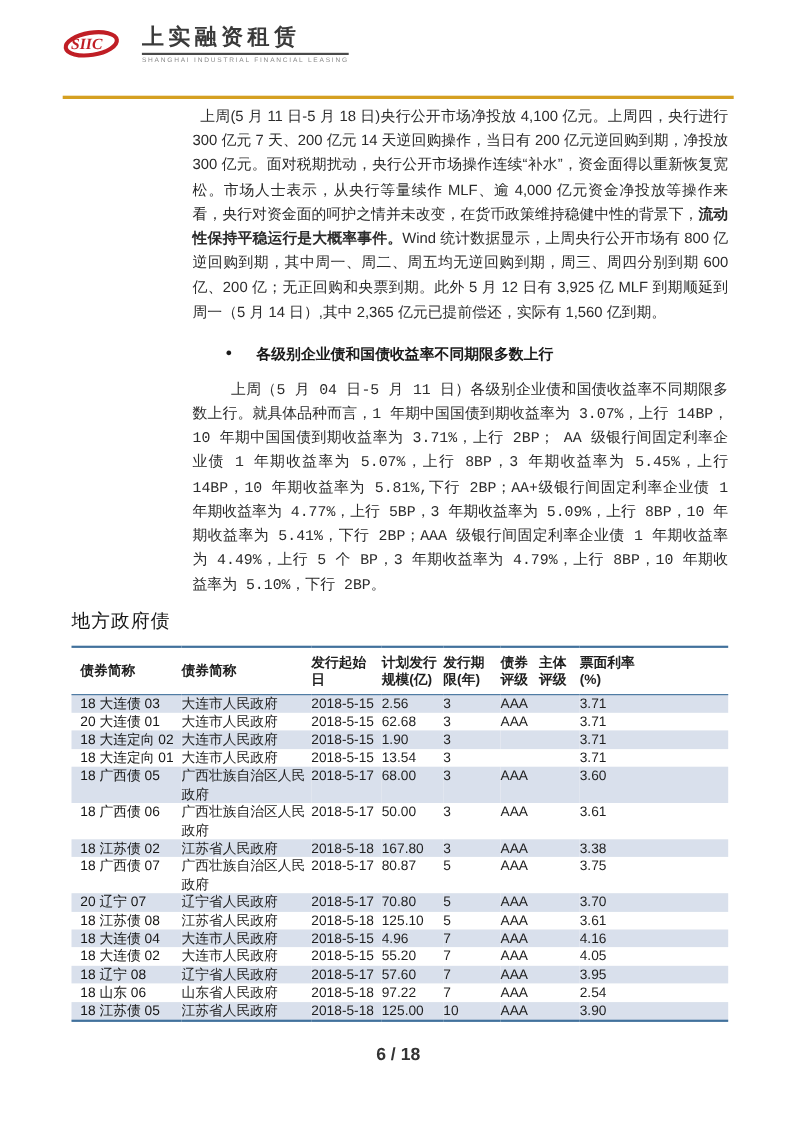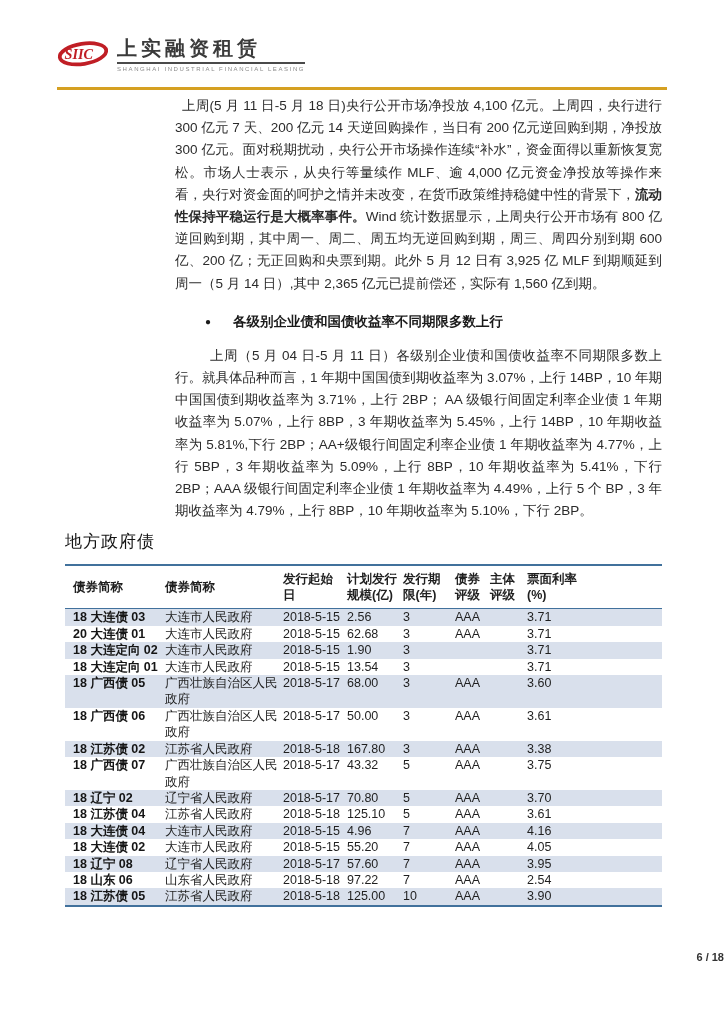--- a/index.html
+++ b/index.html
@@ -2,36 +2,36 @@
 <html><head>
 <meta charset="utf-8">
 <style>
   html,body{margin:0;padding:0;background:#e9e9e9;}
   .page{
     width:724px;height:1023px;position:relative;background:#ffffff;
     font-family:"Liberation Sans","DejaVu Sans",sans-serif;color:#262626;
     margin:0 auto;overflow:hidden;box-shadow:0 0 4px rgba(0,0,0,.25);
   }
   
-  .logo-row{position:absolute;left:57px;top:36px;display:flex;align-items:flex-start;gap:8px;}
+  .logo-row{position:absolute;left:57px;top:22px;display:flex;align-items:flex-start;gap:8px;}
   .logo-mark{width:52px;height:34px;flex:0 0 auto;}
-  .brand-col{display:flex;flex-direction:column;}
+  .brand-col{display:flex;flex-direction:column;margin-left:12px;}
   .brand-name{
     font-size:20px;font-weight:700;letter-spacing:4px;color:#3a3a3a;
     border-bottom:2px solid #4a4a4a;padding:0 2px 2px 0;line-height:24px;white-space:nowrap;
   }
   .brand-sub{font-size:6px;letter-spacing:1.6px;color:#8a8a8a;margin-top:2px;white-space:nowrap;}
   .gold-rule{position:absolute;left:57px;top:87px;width:610px;height:3px;background:#D5A021;}
   
   main{position:absolute;left:65px;top:95px;width:597px;}
   p.body-para{
     margin:0 0 0 110px;font-size:13.5px;line-height:22.2px;text-align:justify;color:#2b2b2b;
   }
   p.body-para.p1{text-indent:7px;}
-  p.body-para.p2{text-indent:35px;margin-top:13px;}
+  p.body-para.p2{text-indent:35px;margin-top:13px;font-family:Liberation Mono, monospace;}
   .bullet-heading{
     margin:17px 0 0 140px;display:flex;align-items:center;gap:22px;
     font-size:13.5px;font-weight:700;color:#1a1a1a;line-height:20px;
   }
   .bullet-heading .bullet{font-size:10px;line-height:20px;}
   h2.section-title{
     margin:7px 0 0 0;font-size:17px;font-weight:400;color:#141414;line-height:26px;letter-spacing:1px;
   }
   
   table.bond-table{
@@ -41,31 +41,31 @@
   }
   .bond-table thead th{
     font-weight:700;text-align:left;vertical-align:middle;
     padding:5px 4px 5px 0;line-height:16px;
     border-bottom:1.5px solid #41719C;background:#ffffff;
   }
   .bond-table th.c-name,.bond-table td.c-name{padding-left:8px;margin-left:11px;}
   .bond-table td{
     text-align:left;vertical-align:top;padding:0 4px 0 0;line-height:16.4px;
   }
-  .bond-table td.c-name{font-weight:700;color:#151515;}
+  .bond-table td.c-name{font-weight:400;color:#151515;}
   .bond-table tbody tr:nth-child(odd){background:#D9E0EC;}
   .coupon-head-inner{display:inline-block;max-width:58px;}
   
   col.w-name{width:100px}col.w-issuer{width:118px}col.w-date{width:64px}
   col.w-size{width:56px}col.w-term{width:52px}col.w-brate{width:35px}
   col.w-irate{width:37px}col.w-coupon{width:135px}
   
   footer.page-num{
-    position:absolute;left:0;right:0;top:951px;text-align:right;
-    font-size:11px;font-weight:700;color:#333;
+    position:absolute;left:0;right:0;top:951px;text-align:center;
+    font-size:16px;font-weight:700;color:#333;
   }
 </style>
 </head>
 <body>
 
 <div class="page">
 
   <div class="logo-row">
     <div class="logo-mark">
       <svg viewBox="0 0 62 40" width="52" height="34" aria-hidden="true">
@@ -183,38 +183,38 @@
     <td>167.80</td>
     <td>3</td>
     <td>AAA</td>
     <td></td>
     <td>3.38</td>
   </tr>
           <tr>
     <td class="c-name">18 广西债 07</td>
     <td>广西壮族自治区人民政府</td>
     <td>2018-5-17</td>
-    <td>43.32</td>
+    <td>80.87</td>
     <td>5</td>
     <td>AAA</td>
     <td></td>
     <td>3.75</td>
   </tr>
           <tr>
-    <td class="c-name">18 辽宁 02</td>
+    <td class="c-name">20 辽宁 07</td>
     <td>辽宁省人民政府</td>
     <td>2018-5-17</td>
     <td>70.80</td>
     <td>5</td>
     <td>AAA</td>
     <td></td>
     <td>3.70</td>
   </tr>
           <tr>
-    <td class="c-name">18 江苏债 04</td>
+    <td class="c-name">18 江苏债 08</td>
     <td>江苏省人民政府</td>
     <td>2018-5-18</td>
     <td>125.10</td>
     <td>5</td>
     <td>AAA</td>
     <td></td>
     <td>3.61</td>
   </tr>
           <tr>
     <td class="c-name">18 大连债 04</td>

